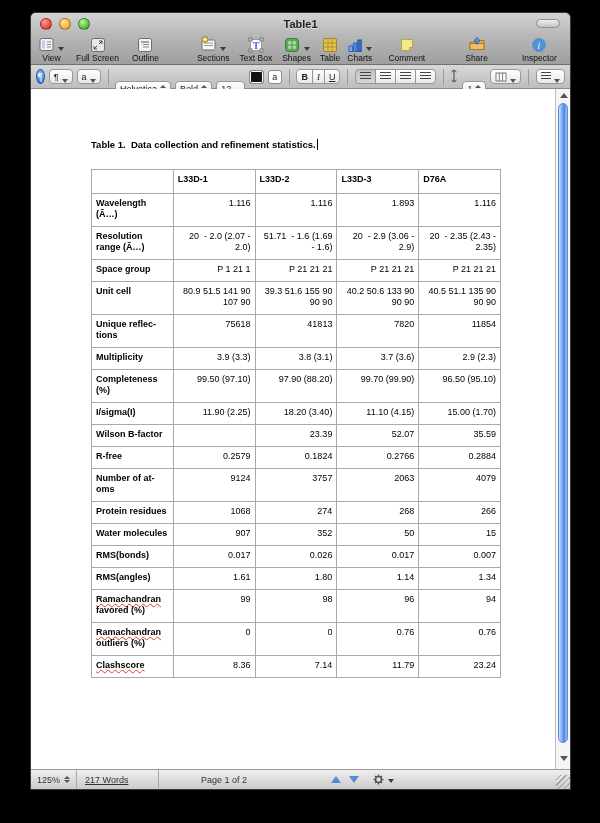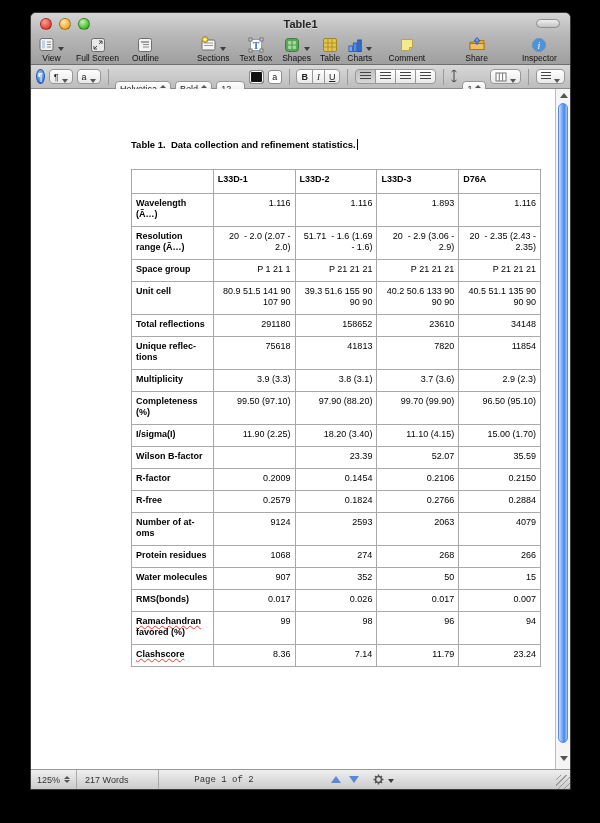--- a/index.html
+++ b/index.html
@@ -55,37 +55,37 @@
   .ii{font-style:italic;font-family:"Liberation Serif",serif;}
   .uu{text-decoration:underline;}
   
   .content{flex:1 1 auto;position:relative;background:#fff;overflow:hidden;}
   .scrolltrack{position:absolute;right:0;top:0;bottom:0;width:15px;background:#f5f5f5;border-left:1px solid #bdbdbd;}
   .scrollthumb{position:absolute;left:2px;right:2px;top:14px;bottom:26px;border-radius:6px;
         background:linear-gradient(90deg,#cfe2fb,#7faff3 35%,#4a86e8 65%,#a8c9f8);border:1px solid #5b8cd6;}
   .sarrow{position:absolute;left:4px;width:0;height:0;border-left:4px solid transparent;border-right:4px solid transparent;}
   .sarrow.up{top:4px;border-bottom:5px solid #555;}
   .sarrow.down{bottom:8px;border-top:5px solid #555;}
-  .doc{position:absolute;left:0;top:0;right:15px;bottom:0;margin-left:40px;}
+  .doc{position:absolute;left:0;top:0;right:15px;bottom:0;}
   .doc-title{position:absolute;left:60px;top:50px;font-size:9.5px;font-weight:bold;color:#000;white-space:pre-wrap;}
   .caret{display:inline-block;width:1px;height:11px;background:#000;vertical-align:-2px;margin-left:1px;}
   table.stats{position:absolute;left:60px;top:80px;width:410px;border-collapse:collapse;table-layout:fixed;
         font-size:9px;line-height:11px;color:#000;}
   table.stats th,table.stats td{border:1px solid #a9a9a9;padding:4px 4px 6px 4px;vertical-align:top;
         overflow:hidden;word-wrap:break-word;}
   table.stats th{font-weight:bold;text-align:left;height:24px;}
   td.rowlabel{font-weight:bold;text-align:left;}
   td.val{text-align:right;white-space:pre-wrap;}
   .sp{text-decoration:underline;text-decoration-style:wavy;text-decoration-color:#e03c31;text-decoration-thickness:1px;text-underline-offset:1px;}
   
   .statusbar{height:20px;background:linear-gradient(#efefef,#cbcbcb);border-top:1px solid #989898;
         display:flex;align-items:center;font-size:9px;color:#333;flex:0 0 auto;position:relative;}
   .zoomctl{display:flex;align-items:center;gap:4px;padding:0 6px;height:100%;border-right:1px solid #aaa;}
-  .words{width:82px;padding:0 8px;height:100%;display:flex;align-items:center;border-right:1px solid #aaa;}
-  .pagei{width:130px;text-align:center;font-family:Liberation Mono, monospace;}
+  .words{width:82px;padding:0 8px;height:100%;display:flex;align-items:center;border-right:1px solid #aaa;text-decoration:underline;}
+  .pagei{width:130px;text-align:center;}
   .navtris{display:flex;align-items:center;gap:8px;margin-left:42px;}
   .tri{width:0;height:0;border-left:5px solid transparent;border-right:5px solid transparent;}
   .tri.up{border-bottom:7px solid #5a87d6;}
   .tri.dn{border-top:7px solid #5a87d6;}
   .gear{display:flex;align-items:center;gap:2px;margin-left:14px;color:#555;}
   .grip{position:absolute;right:0;bottom:0;width:14px;height:14px;
         background:repeating-linear-gradient(135deg,transparent 0 3px,#9a9a9a 3px 4px);}
 </style>
 </head>
 <body>
@@ -350,27 +350,20 @@
                 <td class="val">P 21 21 21</td>
               </tr>
               <tr>
                 <td class="rowlabel"><span>Unit cell</span></td>
                 <td class="val">80.9 51.5 141 90 107 90</td>
                 <td class="val">39.3 51.6 155 90 90 90</td>
                 <td class="val">40.2 50.6 133 90 90 90</td>
                 <td class="val">40.5 51.1 135 90 90 90</td>
               </tr>
               <tr>
-                <td class="rowlabel"><span>Total reflec­tions</span></td>
-                <td class="val">291180</td>
-                <td class="val">158652</td>
-                <td class="val">23610</td>
-                <td class="val">34148</td>
-              </tr>
-              <tr>
                 <td class="rowlabel"><span>Unique reflec­tions</span></td>
                 <td class="val">75618</td>
                 <td class="val">41813</td>
                 <td class="val">7820</td>
                 <td class="val">11854</td>
               </tr>
               <tr>
                 <td class="rowlabel"><span>Multiplicity</span></td>
                 <td class="val">3.9 (3.3)</td>
                 <td class="val">3.8 (3.1)</td>
@@ -392,37 +385,30 @@
                 <td class="val">15.00 (1.70)</td>
               </tr>
               <tr>
                 <td class="rowlabel"><span>Wilson B-factor</span></td>
                 <td class="val"></td>
                 <td class="val">23.39</td>
                 <td class="val">52.07</td>
                 <td class="val">35.59</td>
               </tr>
               <tr>
-                <td class="rowlabel"><span>R-factor</span></td>
-                <td class="val">0.2009</td>
-                <td class="val">0.1454</td>
-                <td class="val">0.2106</td>
-                <td class="val">0.2150</td>
-              </tr>
-              <tr>
                 <td class="rowlabel"><span>R-free</span></td>
                 <td class="val">0.2579</td>
                 <td class="val">0.1824</td>
                 <td class="val">0.2766</td>
                 <td class="val">0.2884</td>
               </tr>
               <tr>
                 <td class="rowlabel"><span>Number of at­oms</span></td>
                 <td class="val">9124</td>
-                <td class="val">2593</td>
+                <td class="val">3757</td>
                 <td class="val">2063</td>
                 <td class="val">4079</td>
               </tr>
               <tr>
                 <td class="rowlabel"><span>Protein resi­dues</span></td>
                 <td class="val">1068</td>
                 <td class="val">274</td>
                 <td class="val">268</td>
                 <td class="val">266</td>
               </tr>
@@ -434,25 +420,39 @@
                 <td class="val">15</td>
               </tr>
               <tr>
                 <td class="rowlabel"><span>RMS(bonds)</span></td>
                 <td class="val">0.017</td>
                 <td class="val">0.026</td>
                 <td class="val">0.017</td>
                 <td class="val">0.007</td>
               </tr>
               <tr>
+                <td class="rowlabel"><span>RMS(angles)</span></td>
+                <td class="val">1.61</td>
+                <td class="val">1.80</td>
+                <td class="val">1.14</td>
+                <td class="val">1.34</td>
+              </tr>
+              <tr>
                 <td class="rowlabel"><span class="sp">Ramachandran</span><span> favored (%)</span></td>
                 <td class="val">99</td>
                 <td class="val">98</td>
                 <td class="val">96</td>
                 <td class="val">94</td>
+              </tr>
+              <tr>
+                <td class="rowlabel"><span class="sp">Ramachandran</span><span> outliers (%)</span></td>
+                <td class="val">0</td>
+                <td class="val">0</td>
+                <td class="val">0.76</td>
+                <td class="val">0.76</td>
               </tr>
               <tr>
                 <td class="rowlabel"><span class="sp">Clashscore</span></td>
                 <td class="val">8.36</td>
                 <td class="val">7.14</td>
                 <td class="val">11.79</td>
                 <td class="val">23.24</td>
               </tr>
             </tbody>
         </table>

